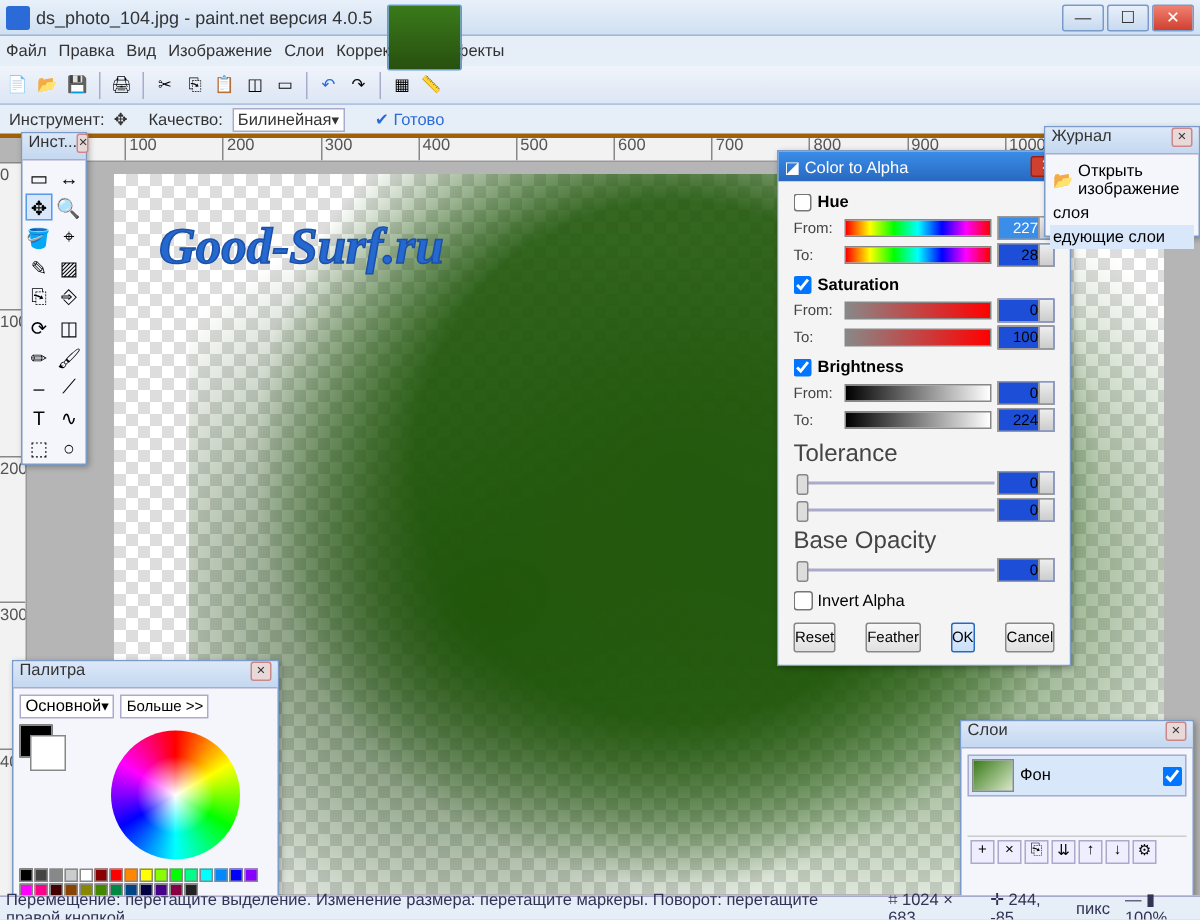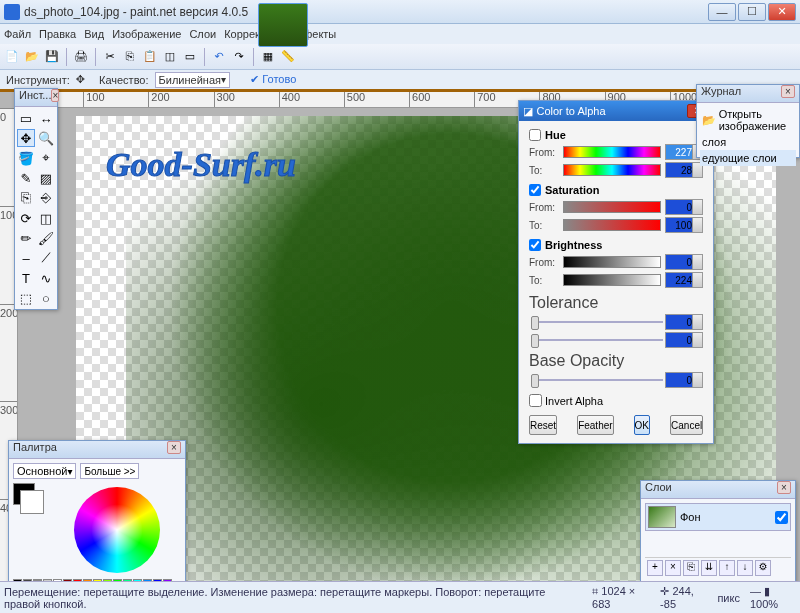--- a/index.html
+++ b/index.html
@@ -104,21 +104,21 @@
   
   .layers-panel { top:480px; right:4px; width:156px; height:118px;}
   .layers-body { padding:4px;}
   .layer-row { display:flex;align-items:center;gap:4px;padding:2px;background:#d8e8fa;border:1px solid #aac;}
   .layer-thumb { width:28px;height:22px;border:1px solid #888;background:linear-gradient(135deg,#3a7a1a,#d8e8c8);}
   .layer-row input[type=checkbox]{margin-left:auto;}
   .layers-tb { display:flex;gap:2px;margin-top:26px;padding:2px;border-top:1px solid #ccc;}
   .layers-tb .lb{width:16px;height:16px;border:1px solid #aac;background:#eef;font-size:10px;text-align:center;}
   
   
-  .statusbar { position:absolute;bottom:0;left:0;right:0;height:32px;background:#e6eef8;border-top:1px solid #aac;display:flex;align-items:center;padding:0 4px;font-size:10px;color:#335;gap:10px;}
+  .statusbar { position:absolute;bottom:0;left:0;right:0;height:16px;background:#e6eef8;border-top:1px solid #aac;display:flex;align-items:center;padding:0 4px;font-size:10px;color:#335;gap:10px;}
   .status-right { margin-left:auto;display:flex;gap:10px;align-items:center;}
   
   
   .bg-blur { position:absolute;top:0;left:0;right:0;height:50px;background:linear-gradient(#c8d8e8,#b0c8e0);filter:blur(2px);z-index:-1;}
 </style>
 </head>
 <body>
 
 <div class="bg-blur"></div>
 

